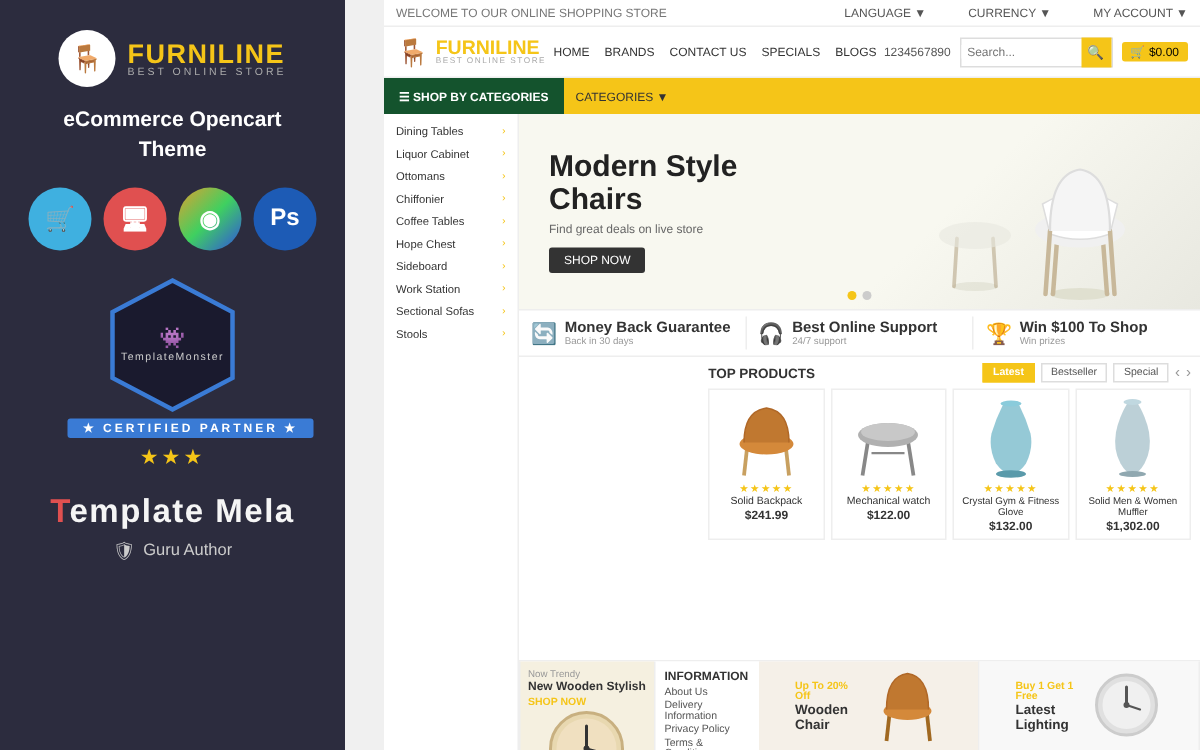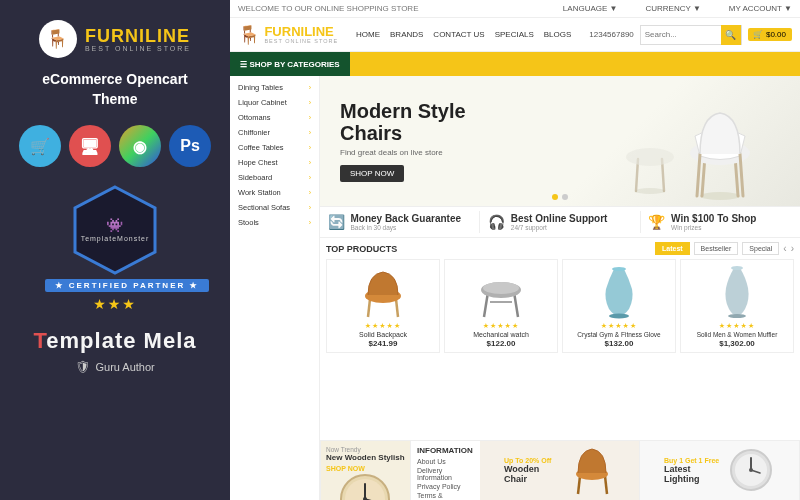--- a/index.html
+++ b/index.html
@@ -82,20 +82,21 @@
     .guru-text { font-size: 11px; color: #ccc; }
 
     
     .right-panel {
       flex: 1;
       height: 500px;
       display: flex;
       flex-direction: column;
       background: #fff;
       overflow: hidden;
+      margin-left: 26px;
     }
 
     
     .top-bar {
       background: #fff;
       padding: 2px 8px;
       display: flex; align-items: center; justify-content: space-between;
       font-size: 8px; color: #555; border-bottom: 1px solid #eee;
       height: 18px;
     }
@@ -358,20 +359,21 @@
       <div class="search-box">
         <input class="search-input" type="text" placeholder="Search..." style="">
         <button class="search-btn">🔍</button>
       </div>
       <button class="cart-btn">🛒 $0.00</button>
     </div>
   </div>
 
   <div class="yellow-nav">
     <div class="shop-cat-btn">☰ SHOP BY CATEGORIES</div>
+    <button class="categories-btn">CATEGORIES ▼</button>
   </div>
 
   <div class="main-content">
 
     <div class="sidebar-cats">
       <div class="cat-item">
           <span>Dining Tables</span>
           <span class="cat-arrow">›</span>
         </div>
       <div class="cat-item">
@@ -464,21 +466,21 @@
         </div>
         <div class="feature-item">
           <span class="feature-icon">🏆</span>
           <div>
             <div class="feature-title">Win $100 To Shop</div>
             <div class="feature-sub">Win prizes</div>
           </div>
         </div>
       </div>
 
-      <div style="flex:1;display:flex;flex-direction:column;overflow:hidden;">
+      <div style="flex:1;display:flex;flex-direction:column;overflow:hidden;align-items:flex-end;">
 
         <div class="products-section">
           <div class="products-header">
             <span class="top-products-title">TOP PRODUCTS</span>
             <div class="product-tabs">
               <button class="product-tab active">Latest</button>
               <button class="product-tab">Bestseller</button>
               <button class="product-tab">Special</button>
               <span class="tab-nav">‹</span>
               <span class="tab-nav">›</span>

